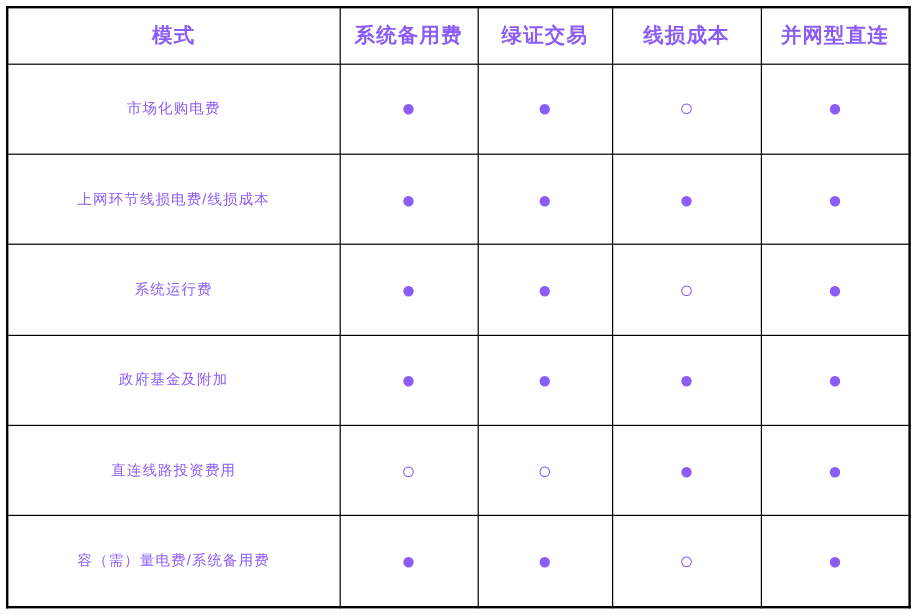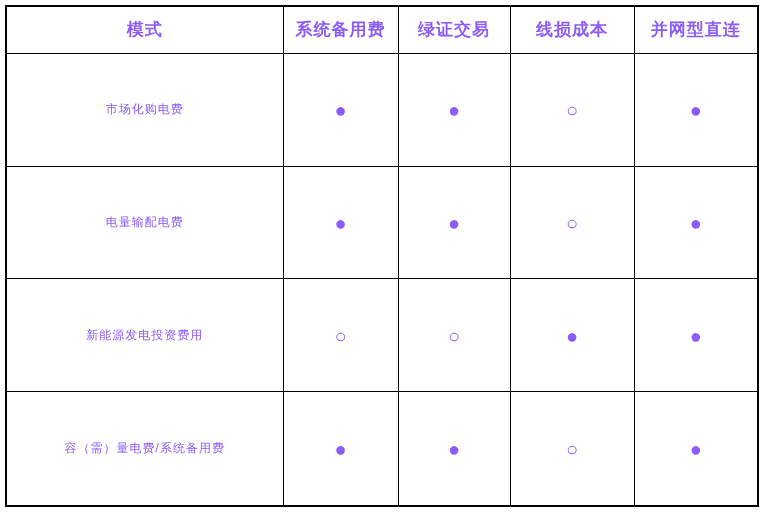--- a/index.html
+++ b/index.html
@@ -76,28 +76,42 @@
     </thead>
     <tbody>
       <tr>
         <td class="row-label">市场化购电费</td>
         <td><span class="dot">●</span></td>
         <td><span class="dot">●</span></td>
         <td><span class="dot">○</span></td>
         <td><span class="dot">●</span></td>
       </tr>
       <tr>
-        <td class="row-label">电量输配电费</td>
+        <td class="row-label">上网环节线损电费/线损成本</td>
+        <td><span class="dot">●</span></td>
+        <td><span class="dot">●</span></td>
+        <td><span class="dot">●</span></td>
+        <td><span class="dot">●</span></td>
+      </tr>
+      <tr>
+        <td class="row-label">系统运行费</td>
         <td><span class="dot">●</span></td>
         <td><span class="dot">●</span></td>
         <td><span class="dot">○</span></td>
         <td><span class="dot">●</span></td>
       </tr>
       <tr>
-        <td class="row-label">新能源发电投资费用</td>
+        <td class="row-label">政府基金及附加</td>
+        <td><span class="dot">●</span></td>
+        <td><span class="dot">●</span></td>
+        <td><span class="dot">●</span></td>
+        <td><span class="dot">●</span></td>
+      </tr>
+      <tr>
+        <td class="row-label">直连线路投资费用</td>
         <td><span class="dot">○</span></td>
         <td><span class="dot">○</span></td>
         <td><span class="dot">●</span></td>
         <td><span class="dot">●</span></td>
       </tr>
       <tr>
         <td class="row-label">容（需）量电费/系统备用费</td>
         <td><span class="dot">●</span></td>
         <td><span class="dot">●</span></td>
         <td><span class="dot">○</span></td>

